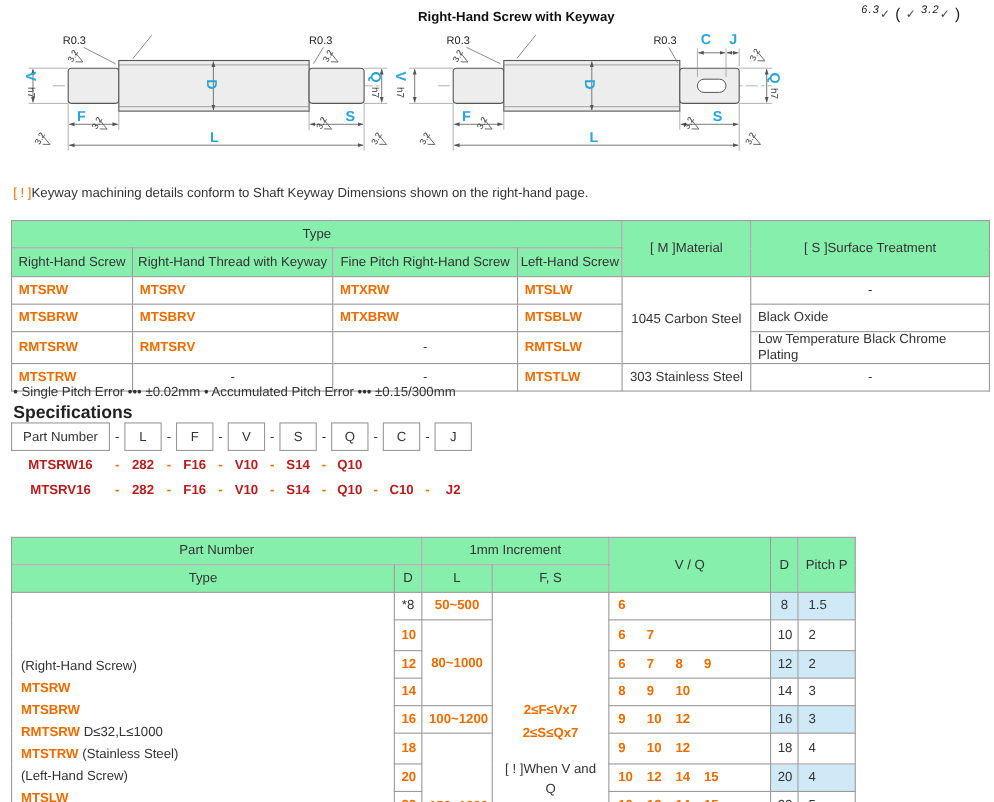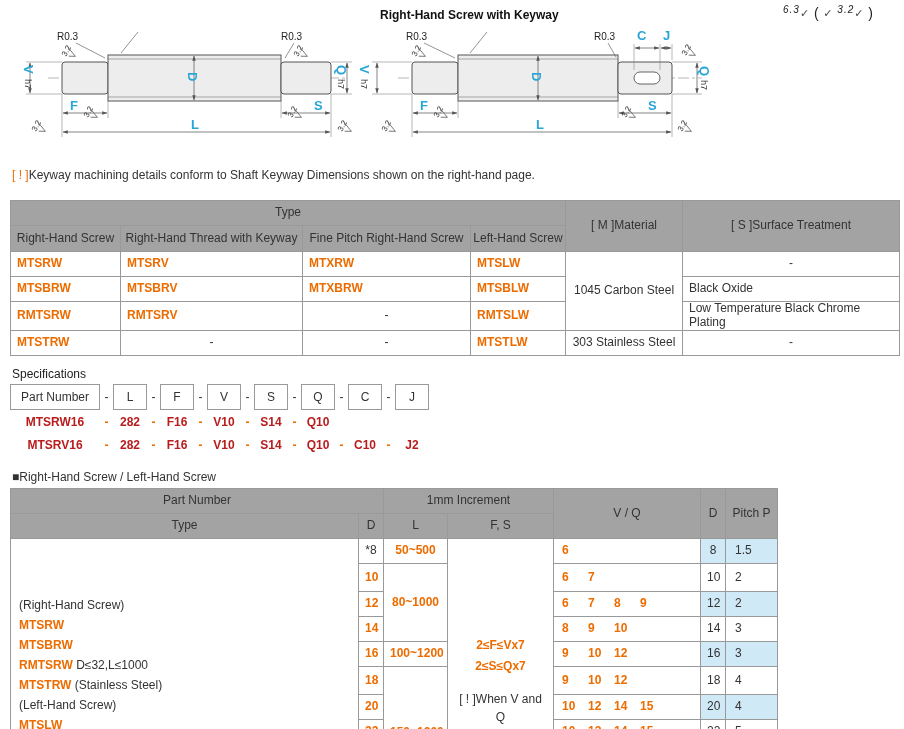--- a/index.html
+++ b/index.html
@@ -8,25 +8,25 @@
     font-family:"Liberation Sans","DejaVu Sans",sans-serif; color:#333; background:#fff;
   }
   .abs { position:absolute; }
   .dtitle { font-weight:bold; font-size:12px; color:#111; }
   #finish-spec { font-size:10px; color:#222; letter-spacing:1px; }
   #finish-spec .chk { color:#444; font-size:11px; }
   #finish-spec .paren { font-size:14px; vertical-align:-1px; }
   #finish-spec .lead { vertical-align:4px;font-style:italic; }
   #keyway-note, #pitch-note, #section-title { font-size:12px; color:#333; }
   .orange { color:#ed6c00; }
-  #spec-title { font-size:12px; font-weight:normal; color:#222; }
+  #spec-title { font-size:16px; font-weight:bold; color:#222; }
 
   table { border-collapse:collapse; table-layout:fixed; font-size:12px; color:#333; }
   td { border:1px solid #999; padding:0 6px; height:24px; line-height:1.15; overflow:hidden; }
-  tr.hdr td { background:#a3a3a3; text-align:center; padding:0 2px; }
+  tr.hdr td { background:#86efac; text-align:center; padding:0 2px; }
   .pn { color:#ed6c00; font-weight:bold; }
   .ctr { text-align:center; }
 
   
   .type-cell { vertical-align:top; padding:56px 6px 0 8px; }
   .type-cell .tl { line-height:20px; white-space:nowrap; }
   .fs-cell { vertical-align:top; text-align:center; padding-top:96px; }
   .fs-cell .fsf { color:#ed6c00; font-weight:bold; line-height:21px; }
   .fs-cell .fsn { margin-top:13px; line-height:18px; color:#333; }
   .dcol { text-align:center; color:#ed6c00; font-weight:bold; }
@@ -237,20 +237,21 @@
       <td class="pn">MTSTRW</td>
       <td class="ctr">-</td>
       <td class="ctr">-</td>
       <td class="pn">MTSTLW</td>
       <td class="ctr">303 Stainless Steel</td>
       <td class="ctr">-</td>
     </tr>
   </tbody>
     </table>
 
+  <div class="abs" id="pitch-note" style="left:12px;top:349px">• Single Pitch Error ••• ±0.02mm • Accumulated Pitch Error ••• ±0.15/300mm</div>
   <div class="abs" id="spec-title" style="left:12px;top:367px">Specifications</div>
 
   <div class="abs" style="left:10px;top:384px">
     <div class="schema-row">
       <div class="sbox">Part Number</div>
       <div class="sdash">-</div>
       <div class="sbox">L</div>
       <div class="sdash">-</div>
       <div class="sbox">F</div>
       <div class="sdash">-</div>
@@ -293,21 +294,20 @@
       <div class="exv">S14</div>
       <div class="exd">-</div>
       <div class="exv">Q10</div>
       <div class="exd">-</div>
       <div class="exv">C10</div>
       <div class="exd">-</div>
       <div class="exv">J2</div>
     </div>
   </div>
 
-  <div class="abs" id="section-title" style="left:12px;top:470px">■Right-Hand Screw / Left-Hand Screw</div>
 
   <table class="abs" style="left:10px;top:488px;width:767px">
     <colgroup>
         <col style="width:348px">
         <col style="width:25px">
         <col style="width:64px">
         <col style="width:106px">
         <col style="width:147px">
         <col style="width:25px">
         <col style="width:52px">

